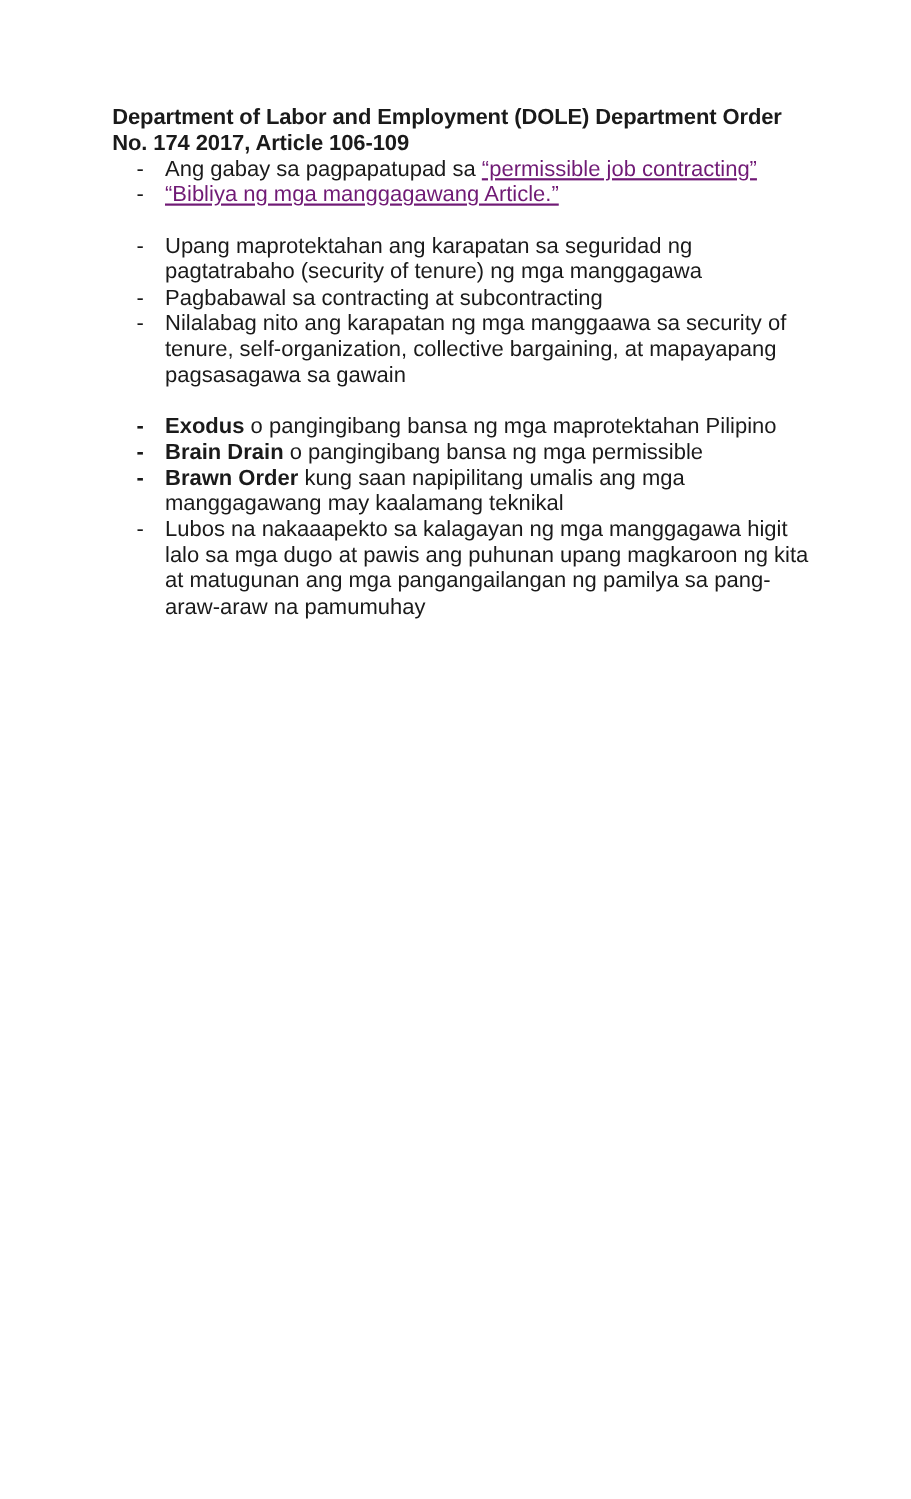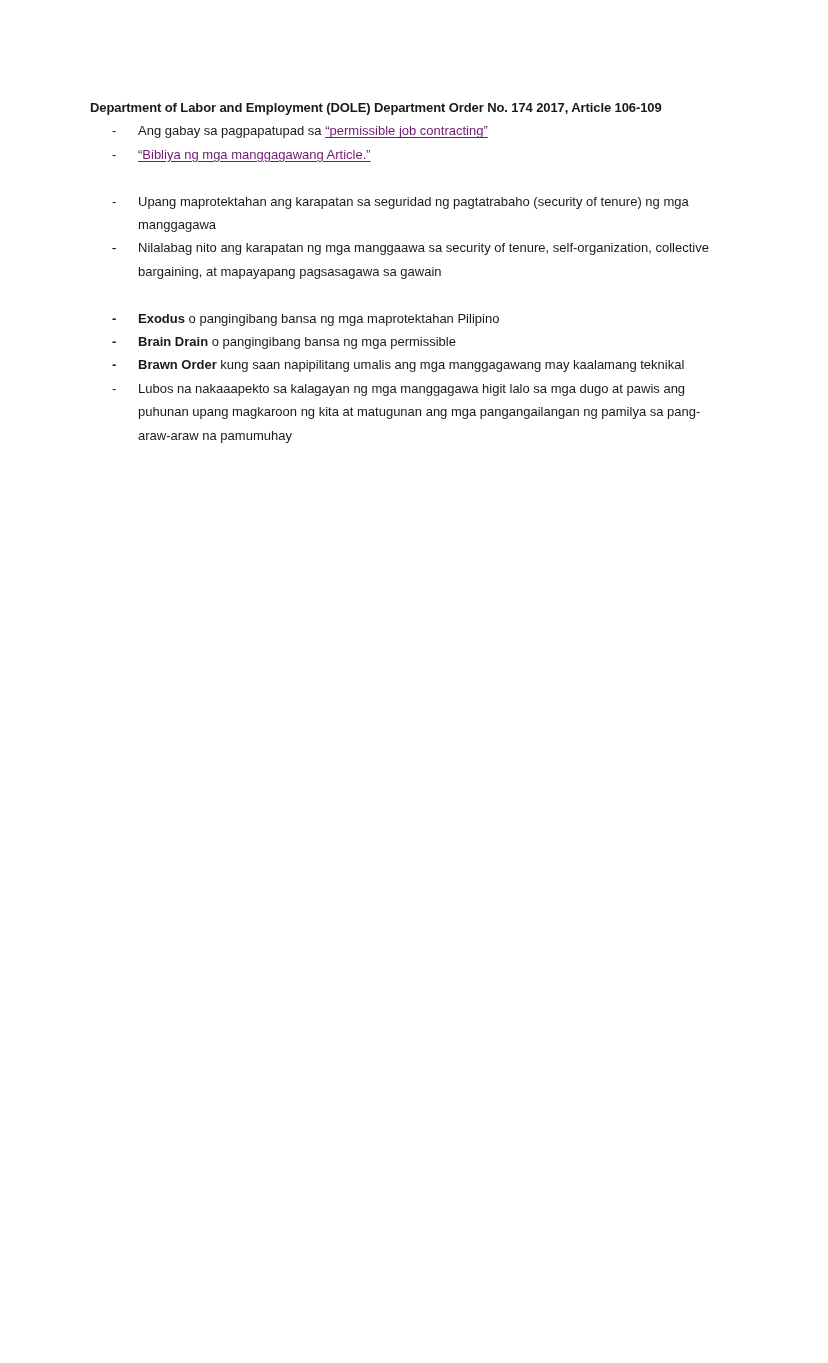--- a/index.html
+++ b/index.html
@@ -10,24 +10,24 @@
     body {
       width: 828px;
       height: 1363px;
       position: relative;
       overflow: hidden;
       font-family: "Liberation Sans", "DejaVu Sans", sans-serif;
       color: #1a1a1a;
     }
     .page {
       position: absolute;
-      left: 90px;
+      left: 102px;
       top: 96px;
       width: 640px;
-      font-size: 13px;
+      font-size: 20px;
       line-height: 23.4px;
     }
     .section { margin: 0 0 23.4px 0; }
     .heading {
       font-weight: bold;
       margin: 0;
       letter-spacing: -0.1px;
     }
     ul.dash {
       list-style: none;
@@ -69,20 +69,21 @@
   </div>
 
   <div class="section">
     <ul class="dash">
       <li>
         <span class="bullet">-</span>
         <span>Upang maprotektahan ang karapatan sa seguridad ng pagtatrabaho (security of tenure) ng mga manggagawa</span>
       </li>
       <li>
         <span class="bullet">-</span>
+        <span>Pagbabawal sa contracting at subcontracting</span>
       </li>
       <li>
         <span class="bullet">-</span>
         <span>Nilalabag nito ang karapatan ng mga manggaawa sa security of tenure, self-organization, collective bargaining, at mapayapang pagsasagawa sa gawain</span>
       </li>
     </ul>
   </div>
 
   <div class="section">
     <ul class="dash">

